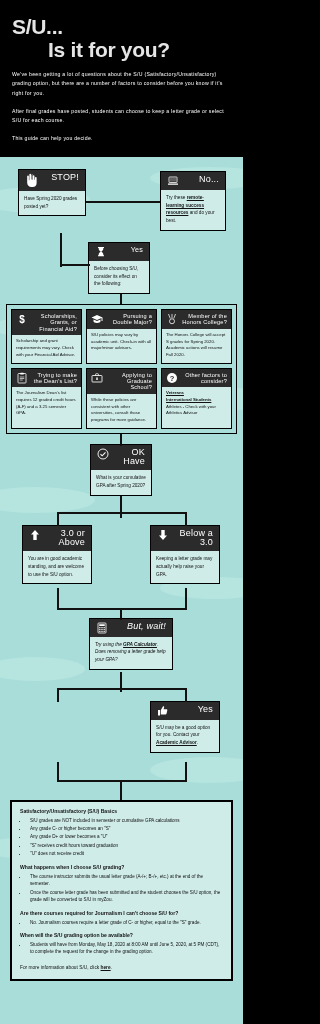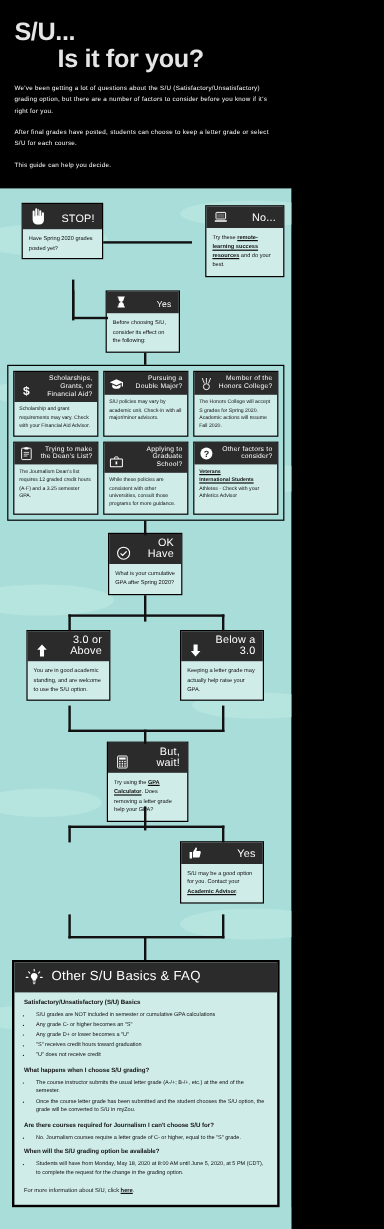--- a/index.html
+++ b/index.html
@@ -48,21 +48,21 @@
 
   
   .card {
     background: #cfece9;
     border: 1.6px solid #000;
     position: relative;
   }
   .card .hd {
     background: #2b2b2b;
     display: flex;
-    align-items: flex-end;
+    align-items: flex-start;
     gap: 5px;
     padding: 3px 6px;
   }
   .card .hd .ttl {
     color: #fff;
     font-size: 9px;
     line-height: 1.08;
     text-align: right;
     flex: 1;
     letter-spacing: 0.2px;
@@ -166,21 +166,21 @@
       <div class="card" style="position:absolute;left:18px;top:12px;width:68px;">
         <div class="hd">
           <svg class="ico" viewBox="0 0 24 24">
             <path fill="#fff" d="M12 2a1.4 1.4 0 00-1.4 1.4v7H9.8v-8A1.4 1.4 0 008.4 1 1.4 1.4 0 007 2.4v9.1H6.2V5.3a1.35 1.35 0 10-2.7 0v10.4c0 4 2.9 6.8 6.9 6.8h1.9c3.9 0 6.3-2.6 6.3-6.4V7.6a1.35 1.35 0 10-2.7 0v3.2h-.8v-6a1.4 1.4 0 00-1.4-1.4 1.4 1.4 0 00-1.4 1.4v6h-.8V3.4A1.4 1.4 0 0012 2z"></path>
           </svg>
           <span class="ttl">STOP!</span>
         </div>
         <div class="bd">Have Spring 2020 grades posted yet?</div>
       </div>
 
-      <div class="card" style="position:absolute;left:160px;top:14px;width:66px;margin-left:11px;">
+      <div class="card" style="position:absolute;left:160px;top:14px;width:66px;">
         <div class="hd">
           <svg class="ico sm" viewBox="0 0 24 24">
             <rect x="4" y="4" width="16" height="11" rx="1" fill="none" stroke="#fff" stroke-width="1.6"></rect>
             <rect x="6" y="6" width="12" height="7" fill="#fff" opacity="0.25"></rect>
             <path fill="#fff" d="M2 17h20v1.6a1 1 0 01-1 1H3a1 1 0 01-1-1z"></path>
           </svg>
           <span class="ttl">No...</span>
         </div>
         <div class="bd"><span>Try these </span><a href="#">remote-learning success resources</a><span> and do your best.</span></div>
       </div>
@@ -317,21 +317,21 @@
         </div>
         <div class="bd">Keeping a letter grade may actually help raise your GPA.</div>
       </div>
     </div>
 
     <div class="row" style="height:80px;">
       <div class="ln" style="left:57px;top:0px;width:130px;height:2px;"></div>
       <div class="ln" style="left:120px;top:0px;width:2px;height:12px;"></div>
       <div class="ln" style="left:120px;top:64px;width:2px;height:20px;"></div>
 
-      <div class="card" style="position:absolute;left:89px;top:10px;width:68px;">
+      <div class="card" style="position:absolute;left:89px;top:10px;width:84px;font-style:italic;">
         <div class="hd">
           <svg class="ico sm" viewBox="0 0 24 24">
             <rect x="4" y="2" width="16" height="20" rx="1.5" fill="none" stroke="#fff" stroke-width="1.6"></rect>
             <rect x="6.5" y="4.5" width="11" height="3.5" fill="#fff"></rect>
             <g fill="#fff">
               <rect x="6.5" y="10" width="2.4" height="2.4"></rect>
                 <rect x="10.8" y="10" width="2.4" height="2.4"></rect>
                 <rect x="15.1" y="10" width="2.4" height="2.4"></rect>
               <rect x="6.5" y="13.8" width="2.4" height="2.4"></rect>
                 <rect x="10.8" y="13.8" width="2.4" height="2.4"></rect>
@@ -365,31 +365,20 @@
         <div class="bd"><span>S/U may be a good option for you. Contact your </span><a href="#">Academic Advisor</a><span>.</span></div>
       </div>
     </div>
 
     <div class="row" style="height:20px;">
       <div class="ln" style="left:57px;top:0px;width:130px;height:2px;"></div>
       <div class="ln" style="left:120px;top:0px;width:2px;height:20px;"></div>
     </div>
 
     <div class="faq">
-      <div class="hd">
-        <svg class="ico" viewBox="0 0 24 24">
-          <path fill="#fff" d="M12 6a4.6 4.6 0 00-2.7 8.3c.5.4.8 1 .8 1.6v.6h3.8v-.6c0-.6.3-1.2.8-1.6A4.6 4.6 0 0012 6z"></path>
-          <rect x="10.1" y="17.6" width="3.8" height="1.3" fill="#fff"></rect>
-          <rect x="10.6" y="19.8" width="2.8" height="1.2" fill="#fff"></rect>
-          <g stroke="#fff" stroke-width="1.5" stroke-linecap="round">
-            <path d="M12 1.2v2.2M4.6 4.6l1.6 1.6M19.4 4.6l-1.6 1.6M1.4 12h2.2M20.4 12h2.2"></path>
-          </g>
-        </svg>
-        <span class="ttl">Other S/U Basics &amp; FAQ</span>
-      </div>
       <div class="bd">
 
         <h4>Satisfactory/Unsatisfactory (S/U) Basics</h4>
         <ul>
           <li>S/U grades are NOT included in semester or cumulative GPA calculations</li>
           <li>Any grade C- or higher becomes an "S"</li>
           <li>Any grade D+ or lower becomes a "U"</li>
           <li>"S" receives credit hours toward graduation</li>
           <li>"U" does not receive credit</li>
         </ul>

